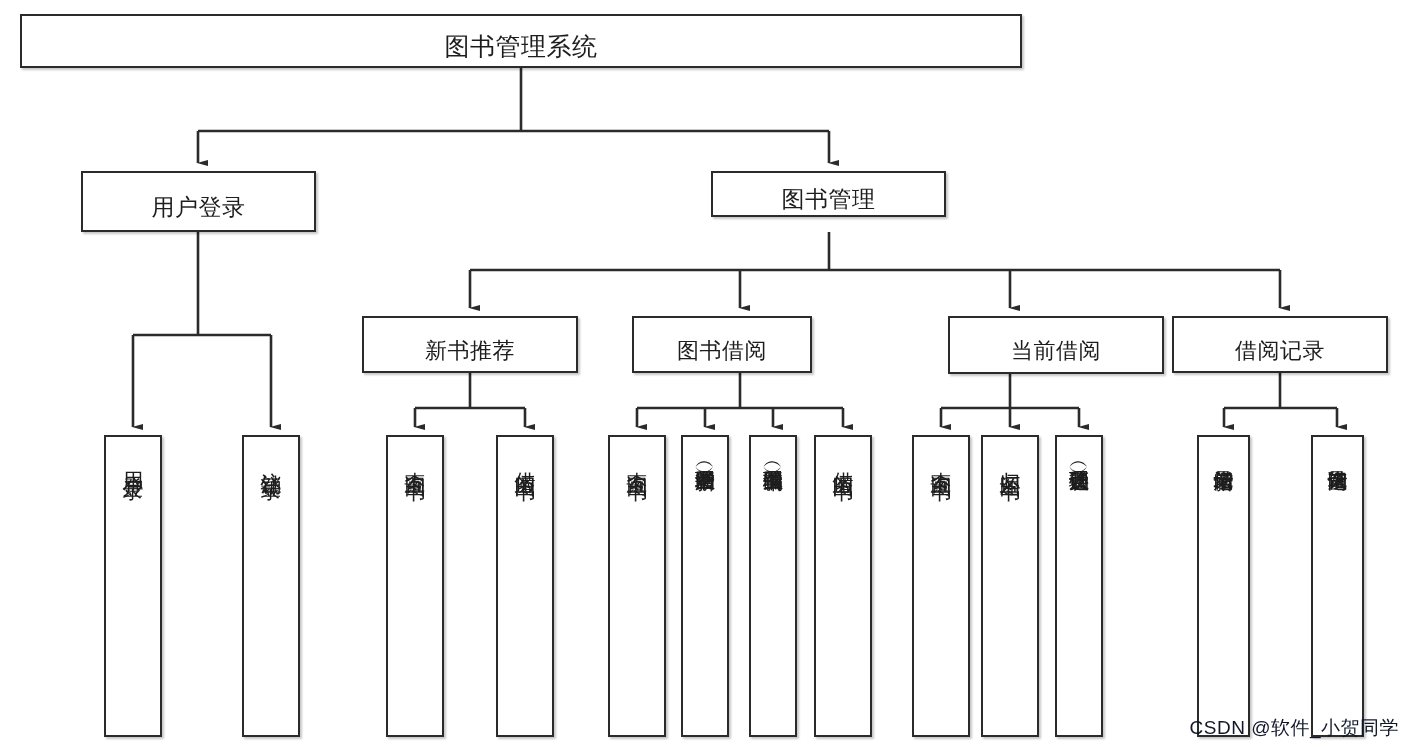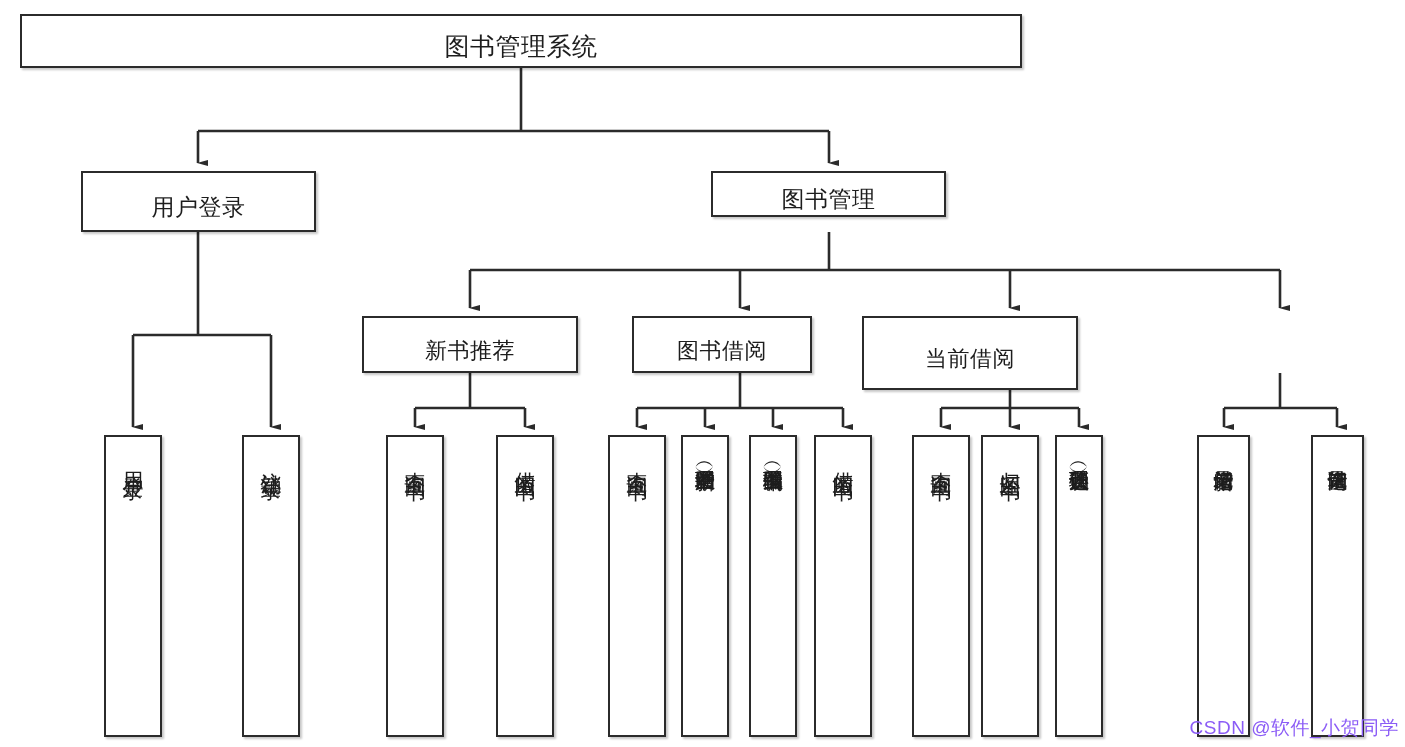--- a/index.html
+++ b/index.html
@@ -70,21 +70,21 @@
   .node.leaf.tight .lbl {
     font-size: 20px;
     letter-spacing: 0px;
   }
   
   #watermark {
     position: absolute;
     right: 6px;
     bottom: 6px;
     z-index: 5;
-    color: #8b5cf6;
+    color: #0f172a;
     font-size: 19px;
     letter-spacing: 0.5px;
     white-space: nowrap;
     pointer-events: none;
   }
 </style>
 </head>
 <body>
 
 <div id="canvas">
@@ -154,24 +154,27 @@
   </div>
 
   <div class="node lvl2" style="left:362px; top:316px; width:216px; height:57px;">
     <span class="lbl">新书推荐</span>
   </div>
 
   <div class="node lvl2" style="left:632px; top:316px; width:180px; height:57px;">
     <span class="lbl">图书借阅</span>
   </div>
 
-  <div class="node lvl2" style="left:862px; top:316px; width:216px; height:74px;">
+  <div class="node lvl2" style="left:948px; top:316px; width:216px; height:58px;">
     <span class="lbl">当前借阅</span>
   </div>
 
+  <div class="node lvl2" style="left:1172px; top:316px; width:216px; height:57px;">
+    <span class="lbl">借阅记录</span>
+  </div>
 
   <div class="node leaf" style="left:104px; top:435px; width:58px; height:302px;">
     <span class="lbl">用户登录</span>
   </div>
 
   <div class="node leaf" style="left:242px; top:435px; width:58px; height:302px;">
     <span class="lbl">注销登录</span>
   </div>
 
   <div class="node leaf" style="left:386px; top:435px; width:58px; height:302px;">

